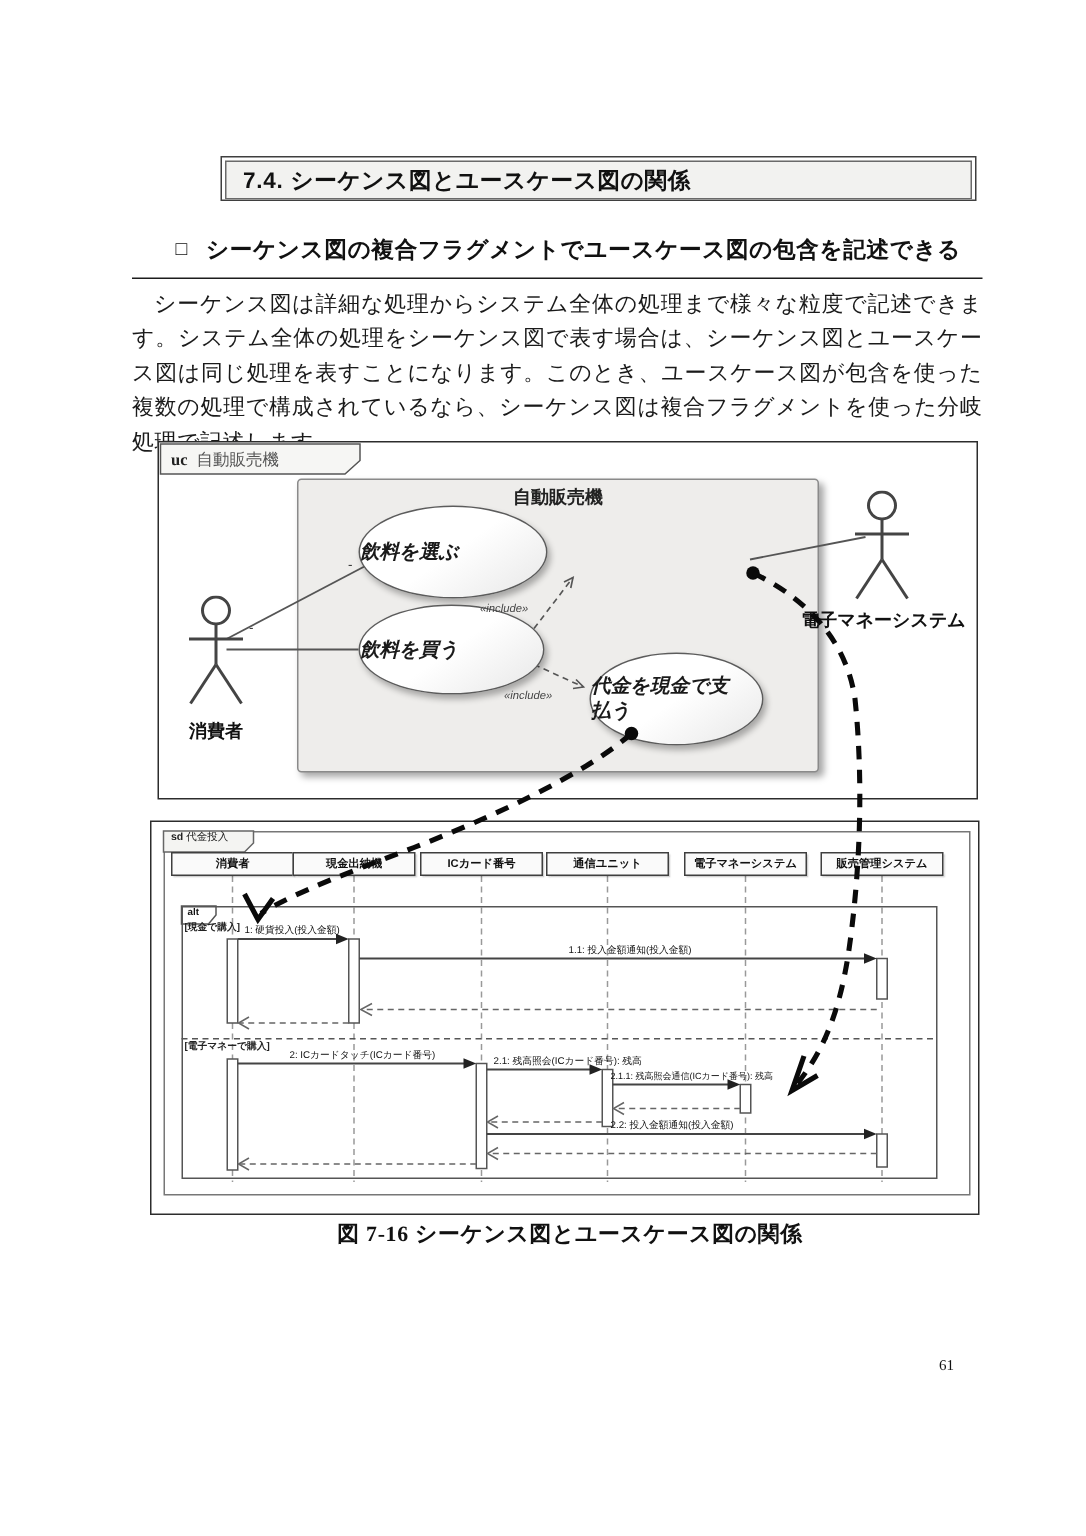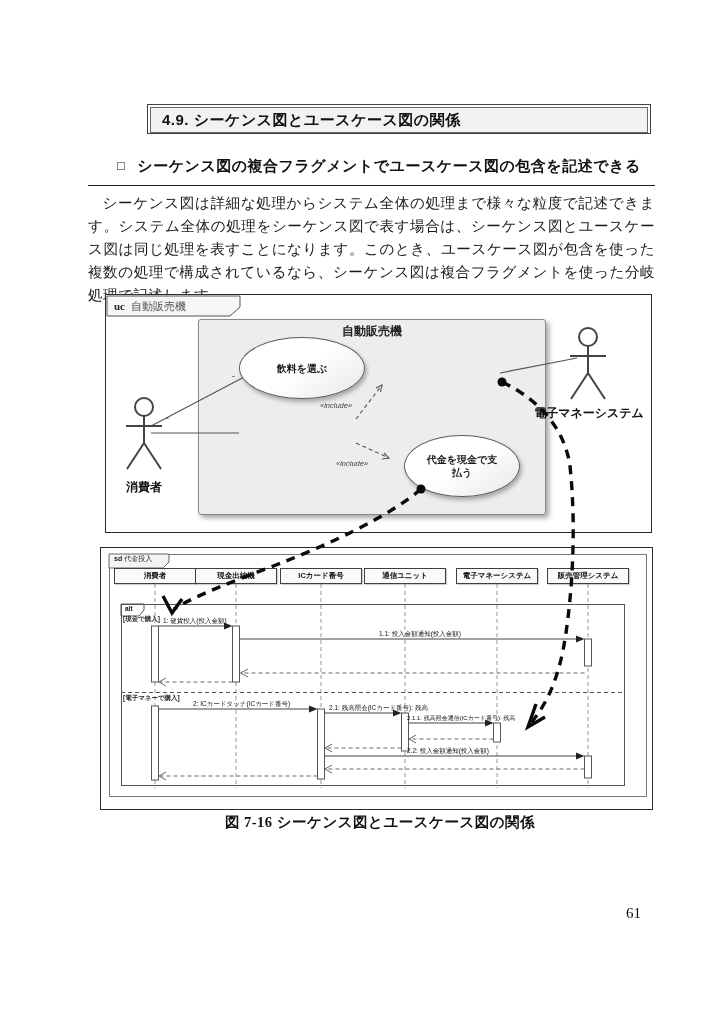--- a/index.html
+++ b/index.html
@@ -31,22 +31,22 @@
                  background:#eeedeb; border:1px solid #8a8a8a; border-radius:3px;
                  box-shadow:3px 3px 5px rgba(0,0,0,0.35); }
   .uc-boundary-label { text-align:center; font-size:12px; font-weight:bold; padding-top:3px; color:#222; }
   .uc-svg { position:absolute; left:0; top:0; }
   .uc-tab-label { position:absolute; left:8px; top:4px; font-size:11px; color:#222;font-family:Liberation Serif, serif; }
   .uc-tab-label b { margin-right:6px; }
   .uc-tab-label span { color:#555; }
   .ellipse { position:absolute; border:1.4px solid #5c5c5c; border-radius:50%;
              background:linear-gradient(145deg,#ffffff 50%,#e7e7e7);
              box-shadow:2px 3px 4px rgba(0,0,0,0.30);
-             display:flex; flex-direction:column; align-items:center; justify-content:center;
-             font-size:10px; font-weight:bold; color:#1a1a1a; line-height:1.3; text-align:center; }
+             display:flex; flex-direction:column; align-items:flex-start; justify-content:center;
+             font-size:13px; font-weight:bold; color:#1a1a1a; line-height:1.3; text-align:center;font-style:italic; }
   .actor-label { position:absolute; font-weight:bold; font-size:12px; text-align:center; color:#111; }
   .inc-label { position:absolute; font-style:italic; font-size:7.5px; color:#444; }
   .tiny-dash { position:absolute; font-size:9px; color:#333; }
 
   
   .sd-box { position:absolute; left:100px; top:547px; width:551px; height:261px;
             border:1px solid #2c2c2c; background:#fff; }
   .sd-frame { position:absolute; left:8px; top:6px; width:536px; height:241px; border:1px solid #777; }
   .sd-svg { position:absolute; left:0; top:0; }
   .sd-tab-label { position:absolute; left:13px; top:7px; font-size:7px; color:#222; line-height:1; }
@@ -61,30 +61,30 @@
   .guard { position:absolute; font-size:6.5px; font-weight:bold; color:#222; line-height:1; }
   .g1 { left:22px; top:68px; }
   .g2 { left:22px; top:147px; }
   .msg-label { position:absolute; font-size:6.5px; color:#111; white-space:nowrap; line-height:1; }
 
   
   .caption { position:absolute; left:0; top:813px; width:724px; padding-left:36px; box-sizing:border-box;
              text-align:center; font-family:"Liberation Serif","DejaVu Serif",serif;
              font-weight:bold; font-size:14.5px; letter-spacing:0.5px; }
   .page-number { position:absolute; left:626px; top:905px;
-                 font-family:"Liberation Serif","DejaVu Serif",serif; font-size:15px; }
+                 font-family:"Liberation Serif","DejaVu Serif",serif; font-size:10px; }
   .overlay { position:absolute; left:0; top:0; pointer-events:none; z-index:20; }
 </style>
 </head>
 <body>
 
 <div class="page">
 
   <div class="heading-box">
-    <div class="heading-inner">4.9. シーケンス図とユースケース図の関係</div>
+    <div class="heading-inner">7.4. シーケンス図とユースケース図の関係</div>
   </div>
 
   <div class="subheading">
     <span class="checkbox">□</span>
     <span>シーケンス図の複合フラグメントでユースケース図の包含を記述できる</span>
   </div>
 
   <p class="body-text">シーケンス図は詳細な処理からシステム全体の処理まで様々な粒度で記述できます。システム全体の処理をシーケンス図で表す場合は、シーケンス図とユースケース図は同じ処理を表すことになります。このとき、ユースケース図が包含を使った複数の処理で構成されているなら、シーケンス図は複合フラグメントを使った分岐処理で記述します。</p>
 
   <div class="uc-box">
@@ -110,21 +110,24 @@
       </g>
     </svg>
 
     <div class="uc-tab-label">
       <b>uc</b><span>自動販売機</span>
     </div>
 
     <div class="ellipse" style="left:133px; top:42px; width:124px; height:60px;">
       <span>飲料を選ぶ</span>
     </div>
-    <div class="ellipse" style="left:298px; top:140px; width:114px; height:60px;">
+    <div class="ellipse" style="left:133px; top:108px; width:122px; height:58px;">
+      <span>飲料を買う</span>
+    </div>
+    <div class="ellipse" style="left:287px; top:140px; width:114px; height:60px;">
       <span>代金を現金で支</span>
       <span>払う</span>
     </div>
 
     <svg width="48" height="78" viewBox="0 0 48 78" style="position:absolute; left:14px; top:102px;">
       <g stroke="#444" stroke-width="2" fill="none">
         <circle cx="24" cy="10" r="9"></circle>
         <line x1="24" y1="19" x2="24" y2="46"></line>
         <line x1="6" y1="29" x2="42" y2="29"></line>
         <line x1="24" y1="46" x2="7" y2="72"></line>

